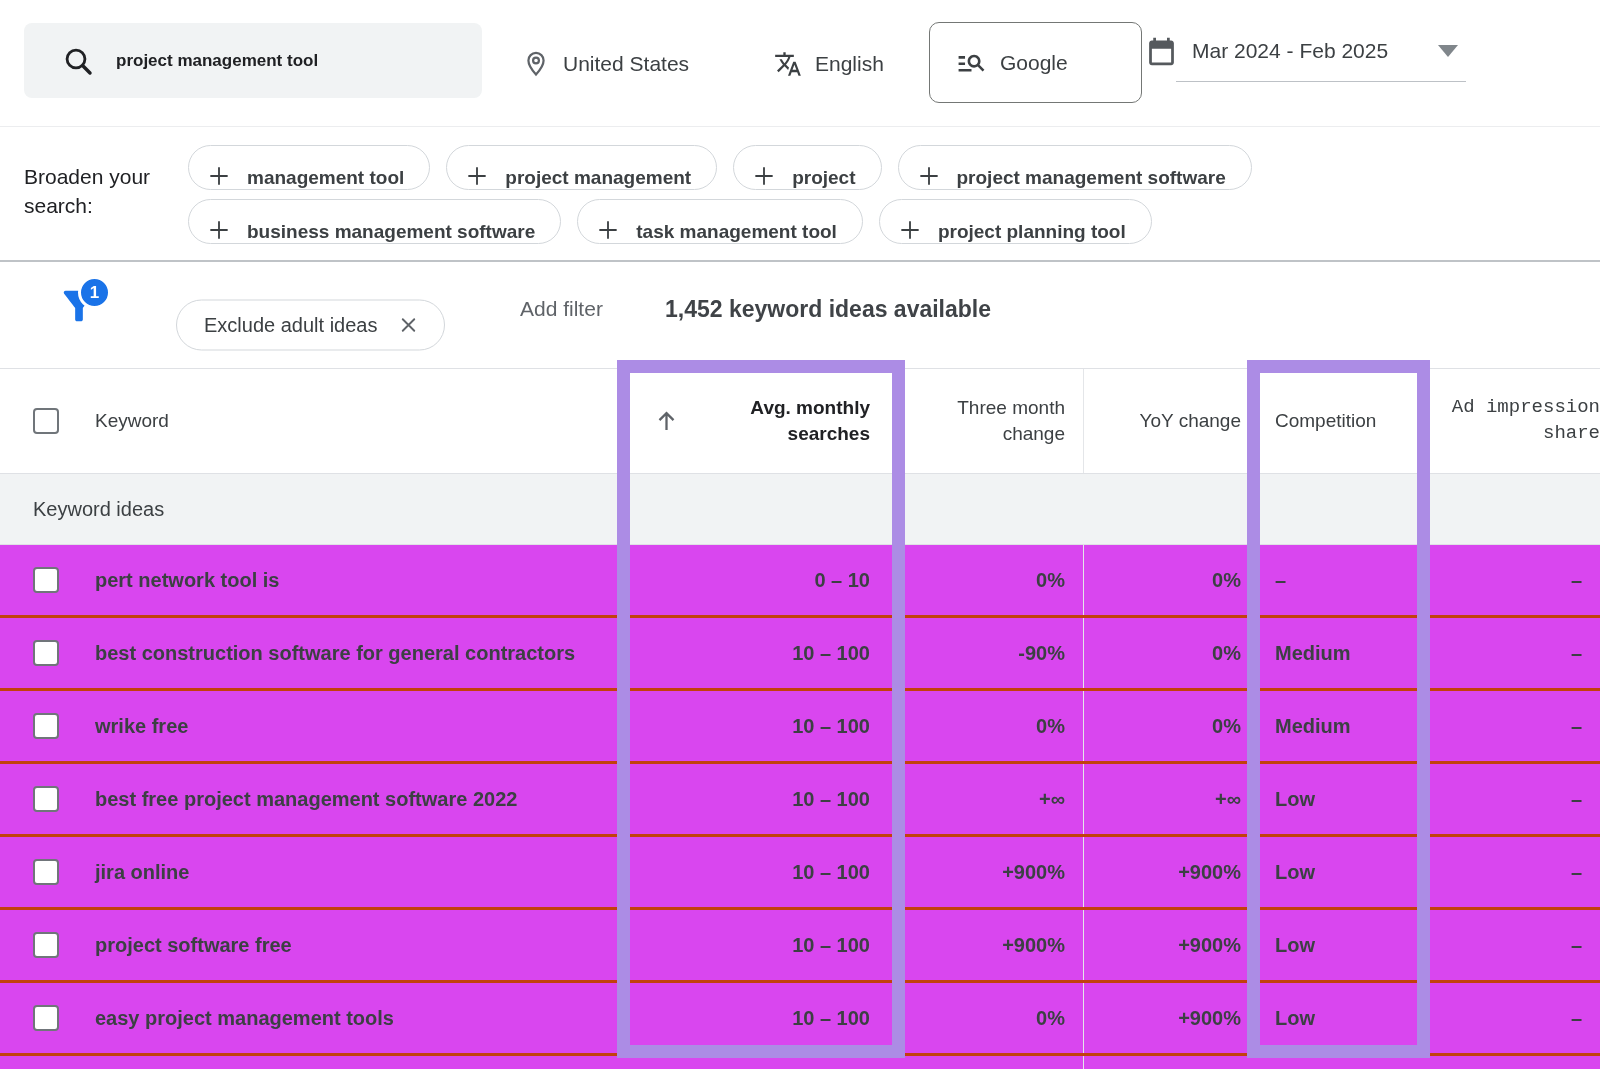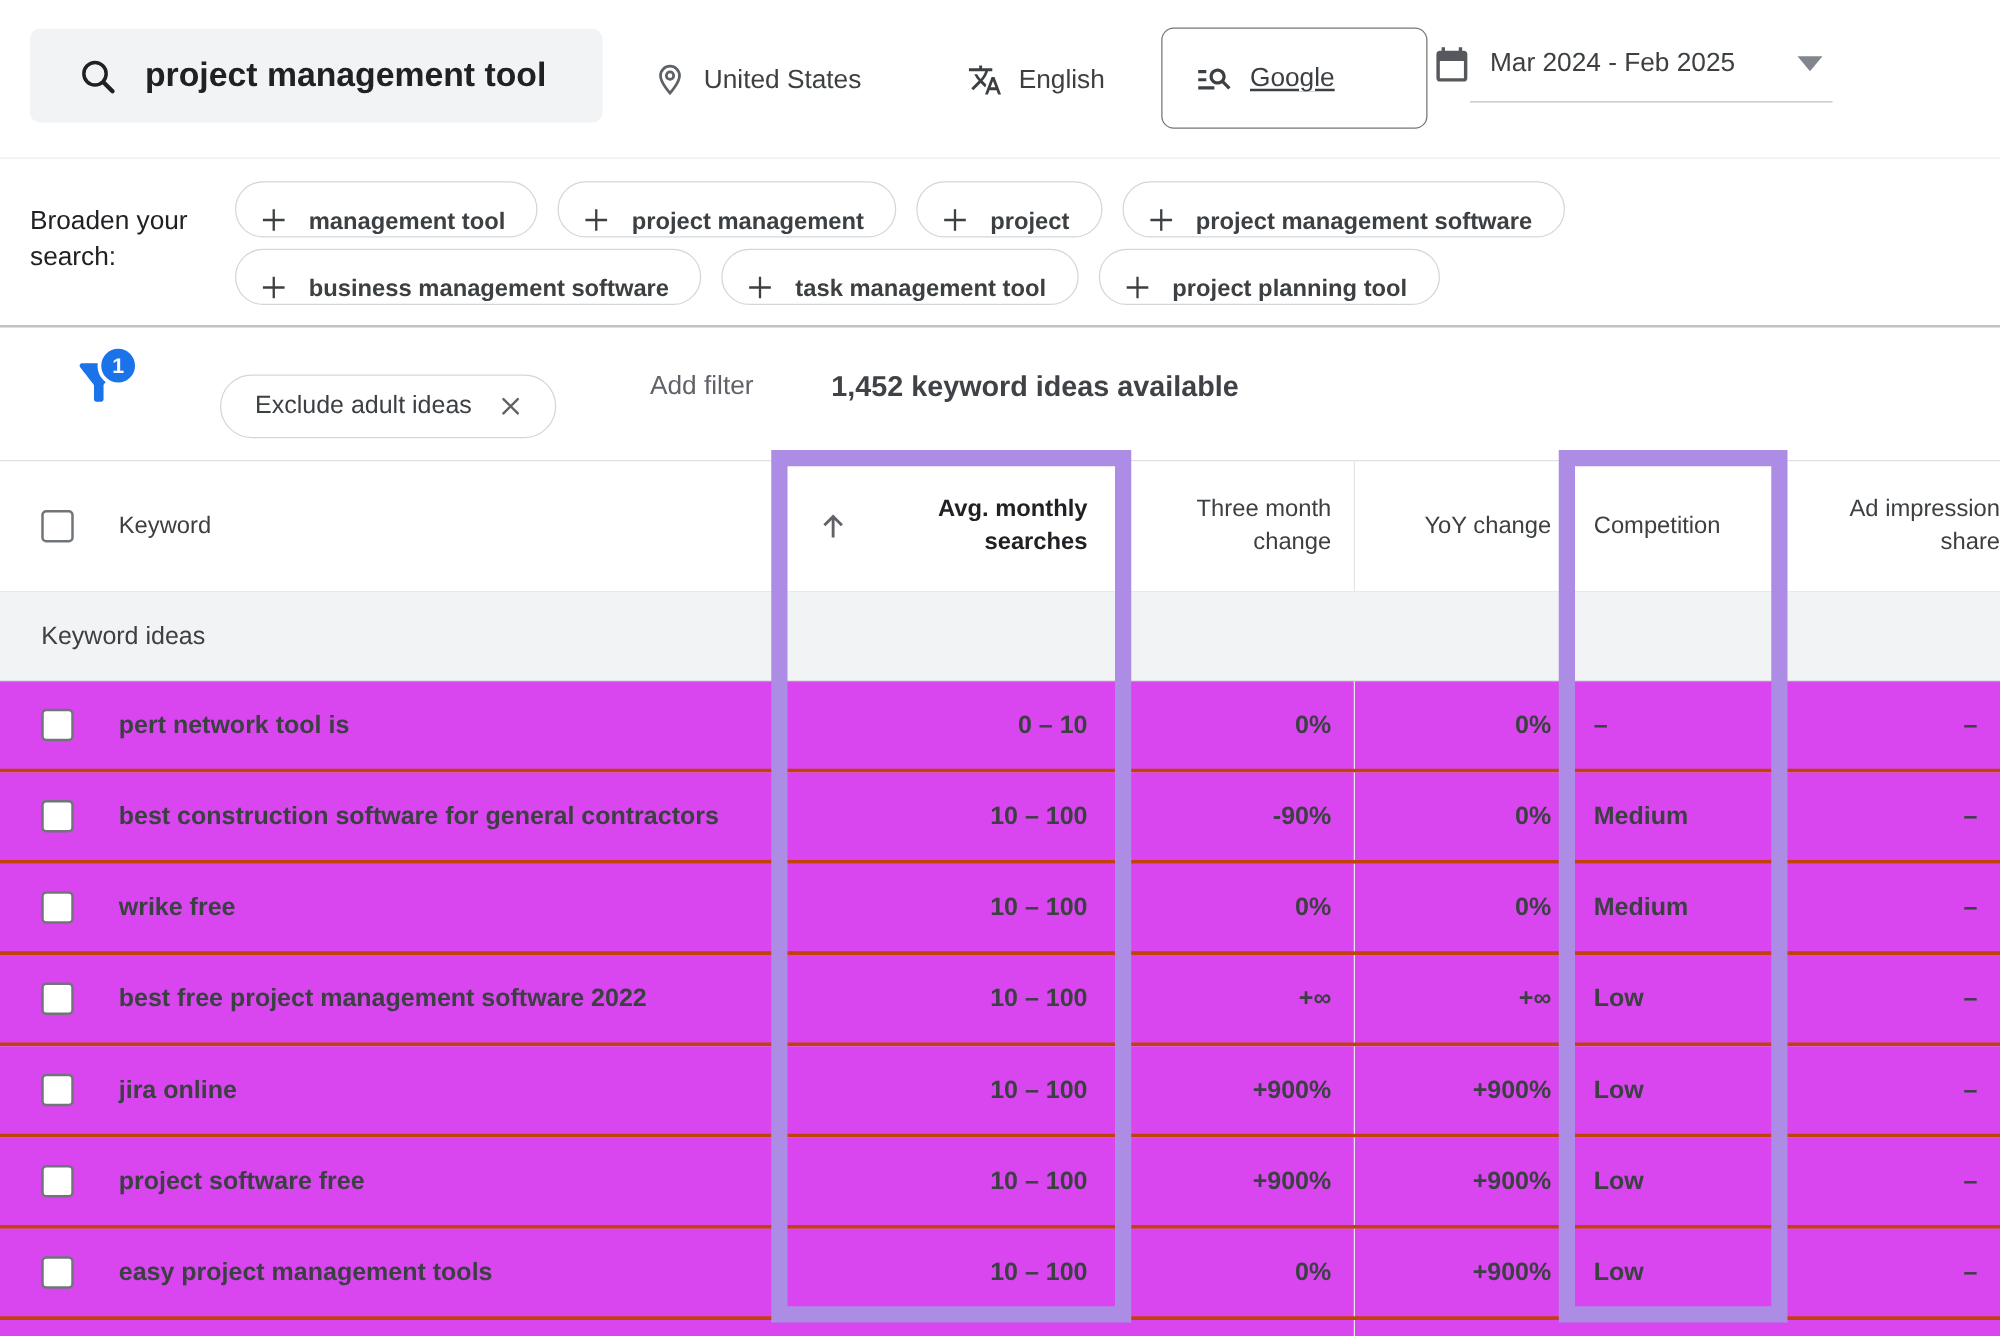--- a/index.html
+++ b/index.html
@@ -5,28 +5,28 @@
   * { margin:0; padding:0; box-sizing:border-box; }
   html,body { width:1600px; height:1069px; overflow:hidden; background:#fff;
     font-family:"Liberation Sans", sans-serif; color:#3c4043; }
 
   
   .topbar { position:relative; height:127px; border-bottom:1px solid #ecedef; }
   .search-box { position:absolute; left:24px; top:23px; width:458px; height:75px;
     background:#f1f3f4; border-radius:8px; display:flex; align-items:center;
     gap:22px; padding-left:38px; }
   .search-box input { border:none; outline:none; background:transparent;
-    font-family:inherit; font-size:27px; font-weight:700; color:#202124; width:330px; }
+    font-family:inherit; font-size:17px; font-weight:700; color:#202124; width:330px; }
   .tb-item { position:absolute; top:0; height:127px; display:flex; align-items:center; gap:13px;
     font-size:21px; color:#3c4043; cursor:default; }
   .tb-loc { left:522px; }
   .tb-lang { left:774px; }
   .network-box { position:absolute; left:929px; top:22px; width:213px; height:81px;
     border:1.5px solid #747775; border-radius:10px; display:flex; align-items:center;
-    gap:13px; padding-left:26px; font-size:21px; color:#3c4043;text-decoration:underline; }
+    gap:13px; padding-left:26px; font-size:21px; color:#3c4043; }
   .date-sel { position:absolute; left:1145px; top:0; height:102px; display:flex;
     align-items:center; gap:14px; font-size:21px; color:#3c4043; }
   .tri { width:0; height:0; border-left:10px solid transparent; border-right:10px solid transparent;
     border-top:12px solid #80868b; margin-left:36px; }
   .date-underline { position:absolute; left:1176px; top:81px; width:290px; height:1px; background:#bdc1c6; }
 
   
   .broaden { position:relative; height:135px; border-bottom:2px solid #bfc3c7; }
   .broaden-label { position:absolute; left:24px; top:36px; width:150px;
     font-size:21px; line-height:1.38; color:#202124; }
@@ -57,21 +57,21 @@
   .thead { margin-top:12px; height:106px; border-top:1px solid #dfe1e5; border-bottom:1px solid #dfe1e5; }
   .th { display:flex; align-items:center; font-size:19px; font-weight:500; color:#3c4043;
     line-height:1.35; cursor:pointer; }
   .num { justify-content:flex-end; text-align:right; }
   .th-keyword, .td-keyword { padding-left:33px; gap:36px; }
   .th-avg { font-weight:700; color:#202124; position:relative; padding-right:28px; padding-left:95px; }
   .sort-arrow { position:absolute; left:28px; top:50%; transform:translateY(-50%); }
   .th-three { padding-right:18px; padding-left:50px; }
   .th-yoy  { padding-right:12px; }
   .th-comp { padding-left:22px; }
-  .th-ad   { padding-left:20px; }
+  .th-ad   { padding-left:20px;font-family:Liberation Mono, monospace; }
   .bl { border-left:1px solid #e4e6e9; }
   .section-row { height:71px; background:#f1f3f4; border-bottom:1px solid #dfe1e5;
     display:flex; align-items:center; padding-left:33px; font-size:20px; color:#3c4043; }
   .tr { height:73px; border-bottom:3px solid #c2410c; background:#d946ef;font-weight:bold; }
   .td { display:flex; align-items:center; font-size:20px; color:#3c4043; }
   .td-avg { padding-right:28px; }
   .td-three { padding-right:18px; }
   .td-yoy { padding-right:12px; }
   .td-comp { padding-left:22px; }
   .td-ad { padding-right:18px; }

